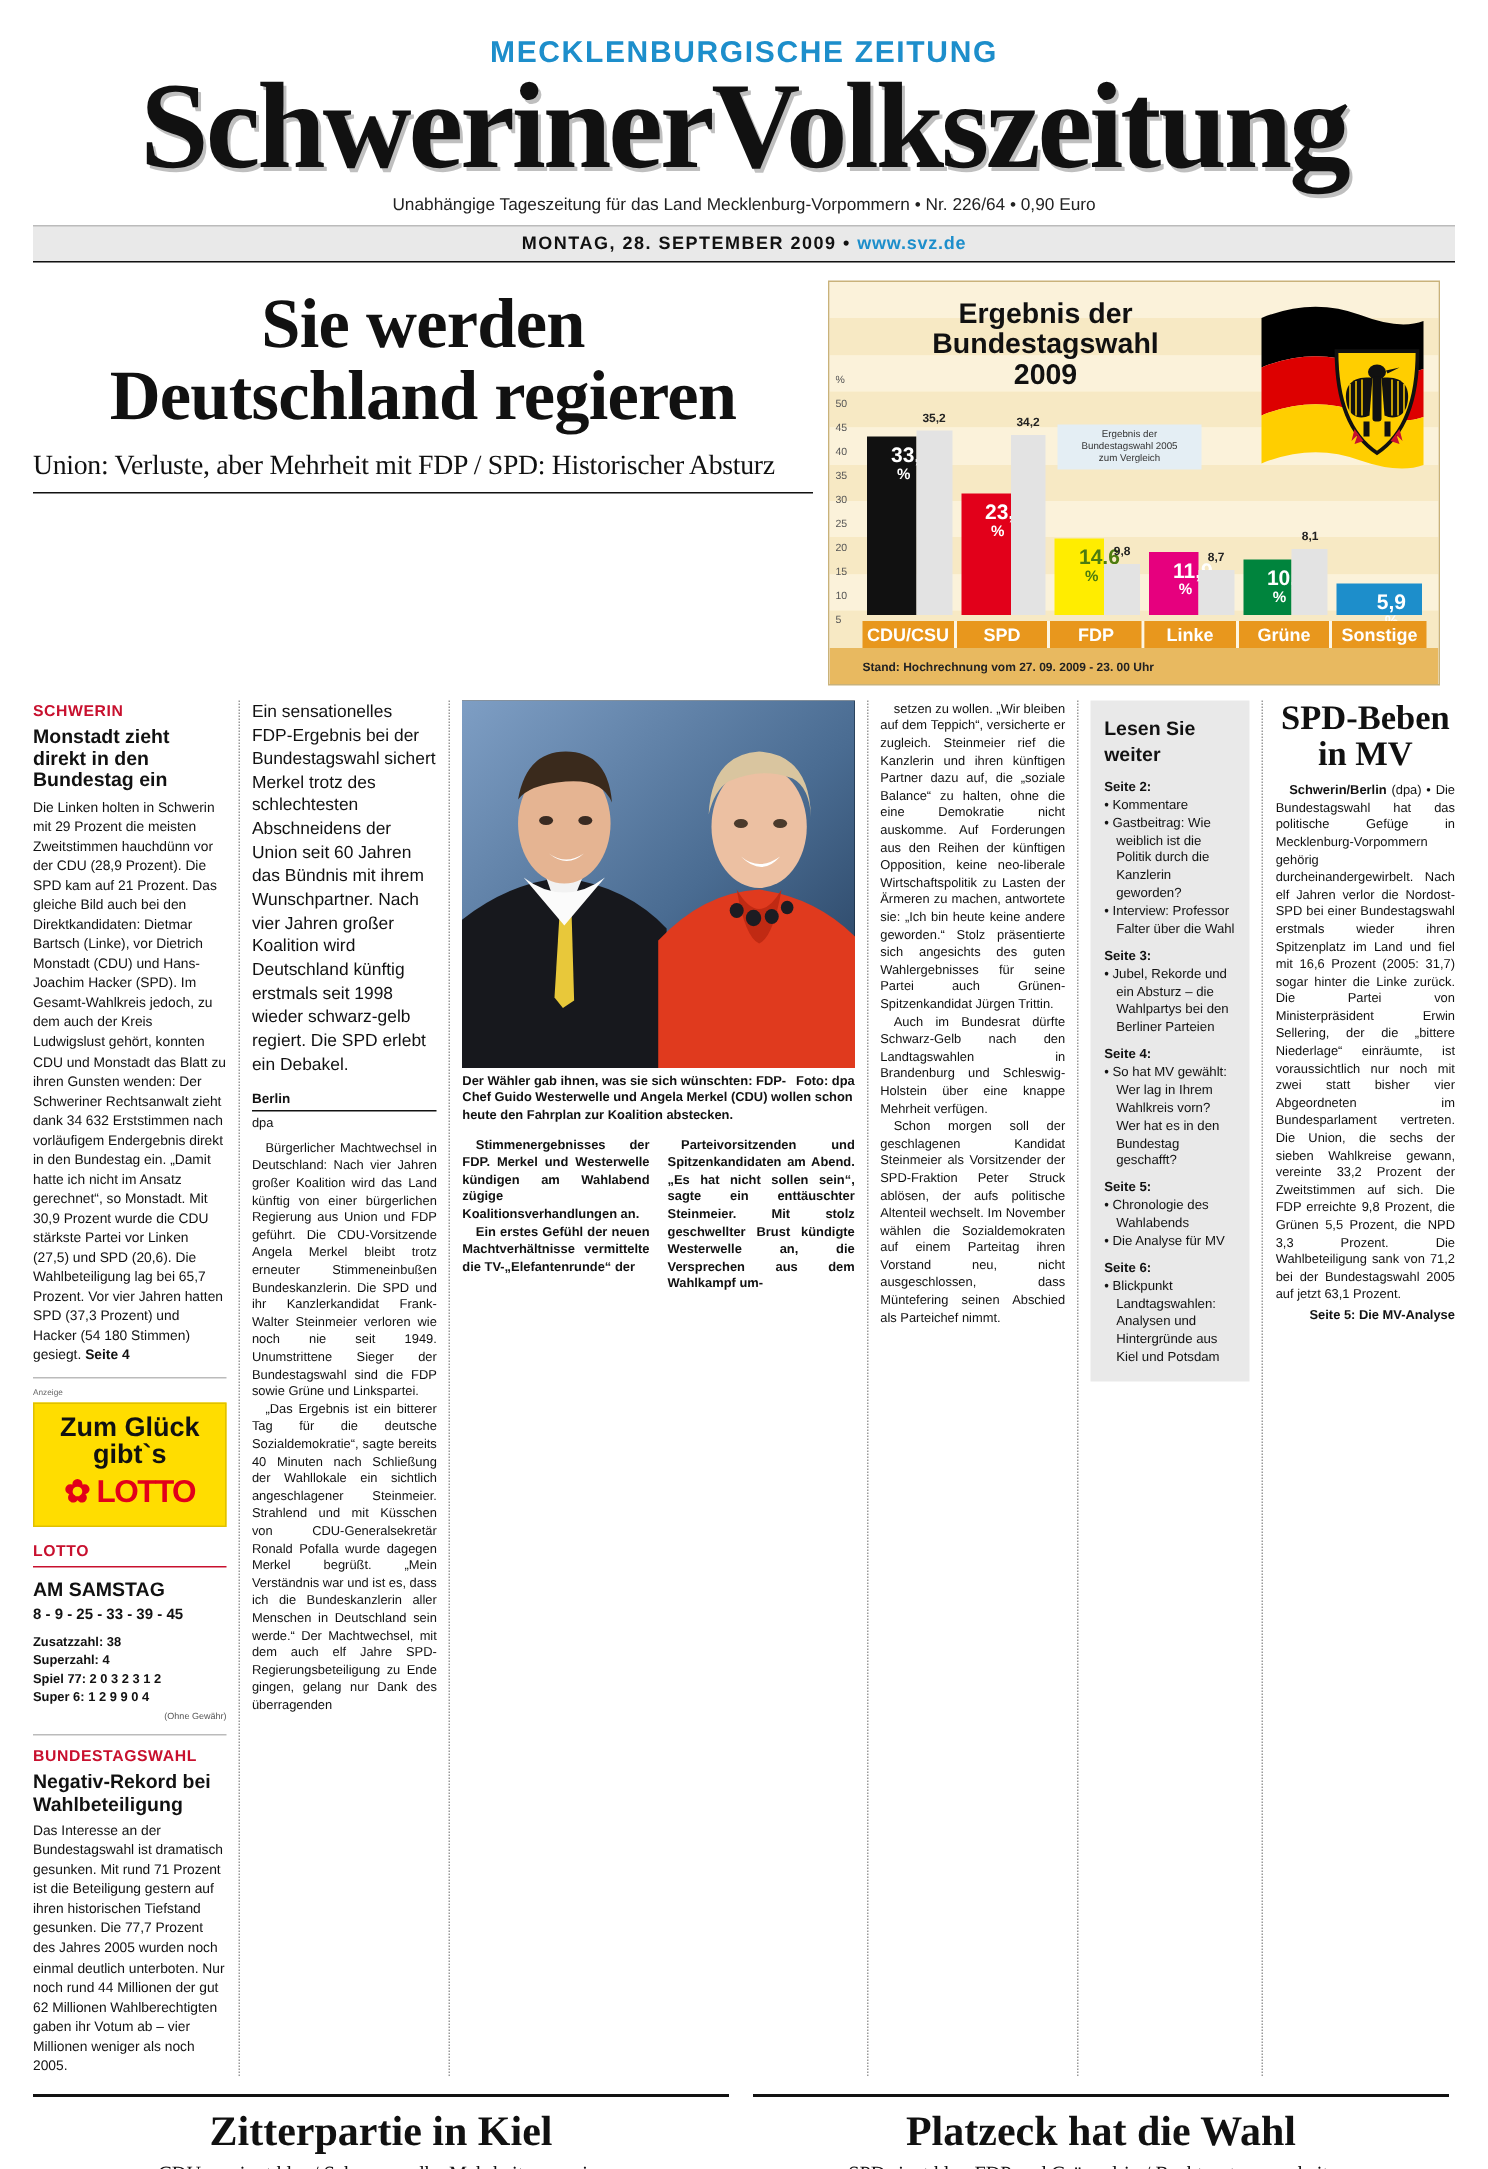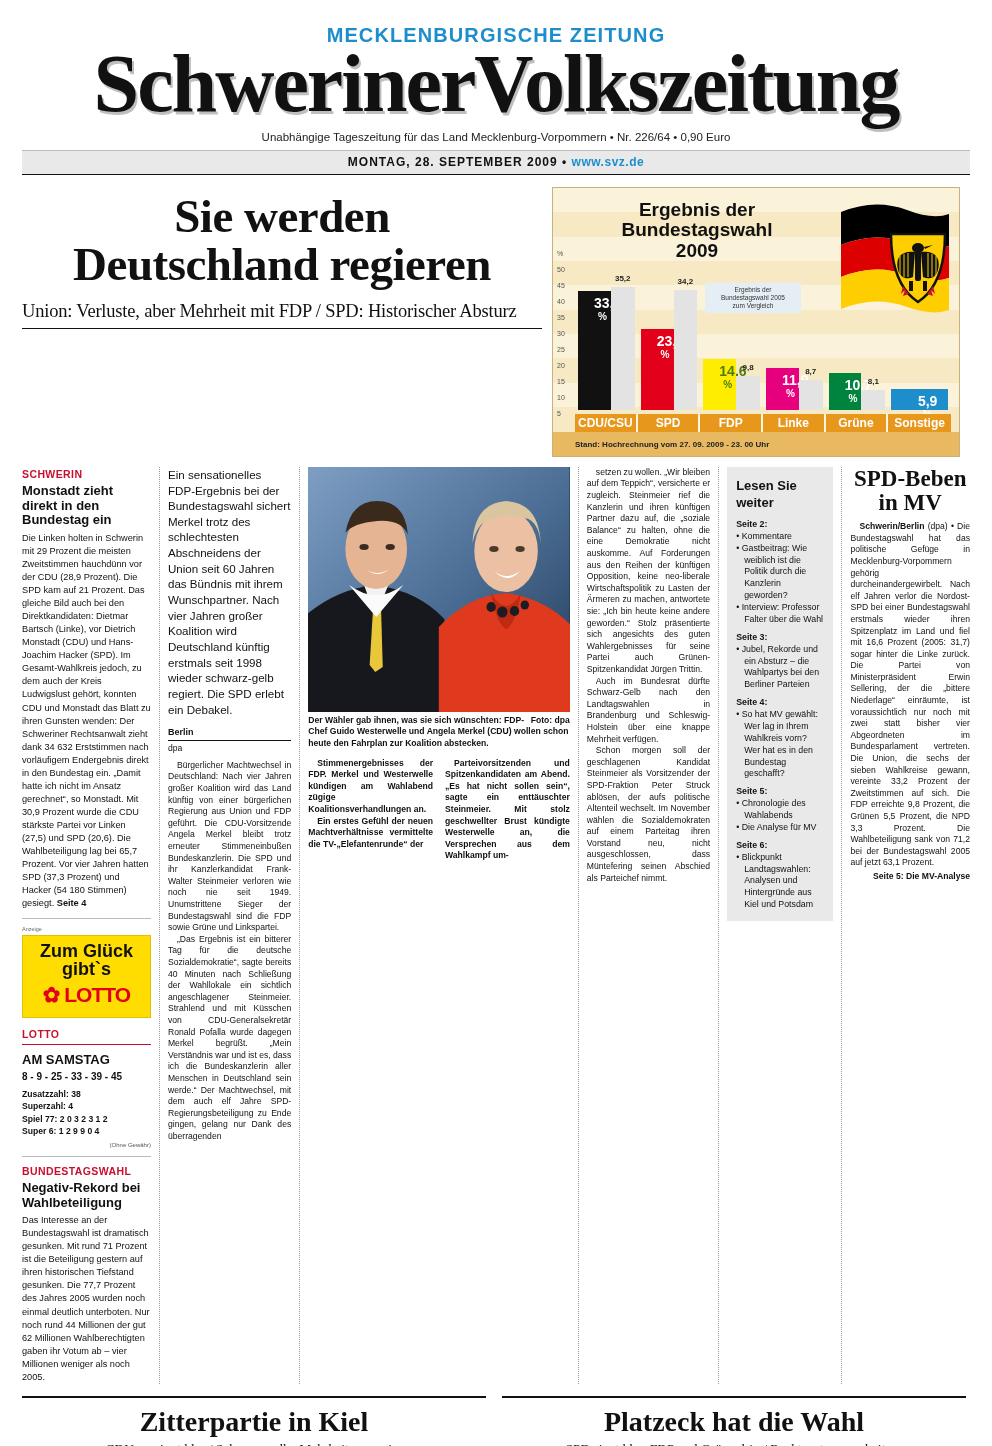--- a/index.html
+++ b/index.html
@@ -245,21 +245,21 @@
         <span class="val" style="top:4px;color:#ffffff;font-size:14px;">11,9<span class="pct">%</span></span>
       </div>
       <div class="ghost" style="width:42%;height:30px;">
         <span class="gval" style="font-size:8px;">8,7</span>
       </div>
     </div>
             <div class="barcol" style="width:16.666666666666668%;height:100%;padding:0 3px;">
       <div class="bar" style="width:58%;height:37px;background:#00843d;">
         <span class="val" style="top:4px;color:#ffffff;font-size:14px;">10,7<span class="pct">%</span></span>
       </div>
-      <div class="ghost" style="width:42%;height:20px;">
+      <div class="ghost" style="width:42%;height:44px;">
         <span class="gval" style="font-size:8px;">8,1</span>
       </div>
     </div>
             <div class="barcol" style="width:16.666666666666668%;height:100%;padding:0 3px;">
       <div class="bar" style="width:100%;height:21px;background:#1d8ecb;text-decoration:underline;">
         <span class="val" style="top:4px;color:#ffffff;font-size:14px;">5,9<span class="pct">%</span></span>
       </div>
 
     </div>
           </div>

